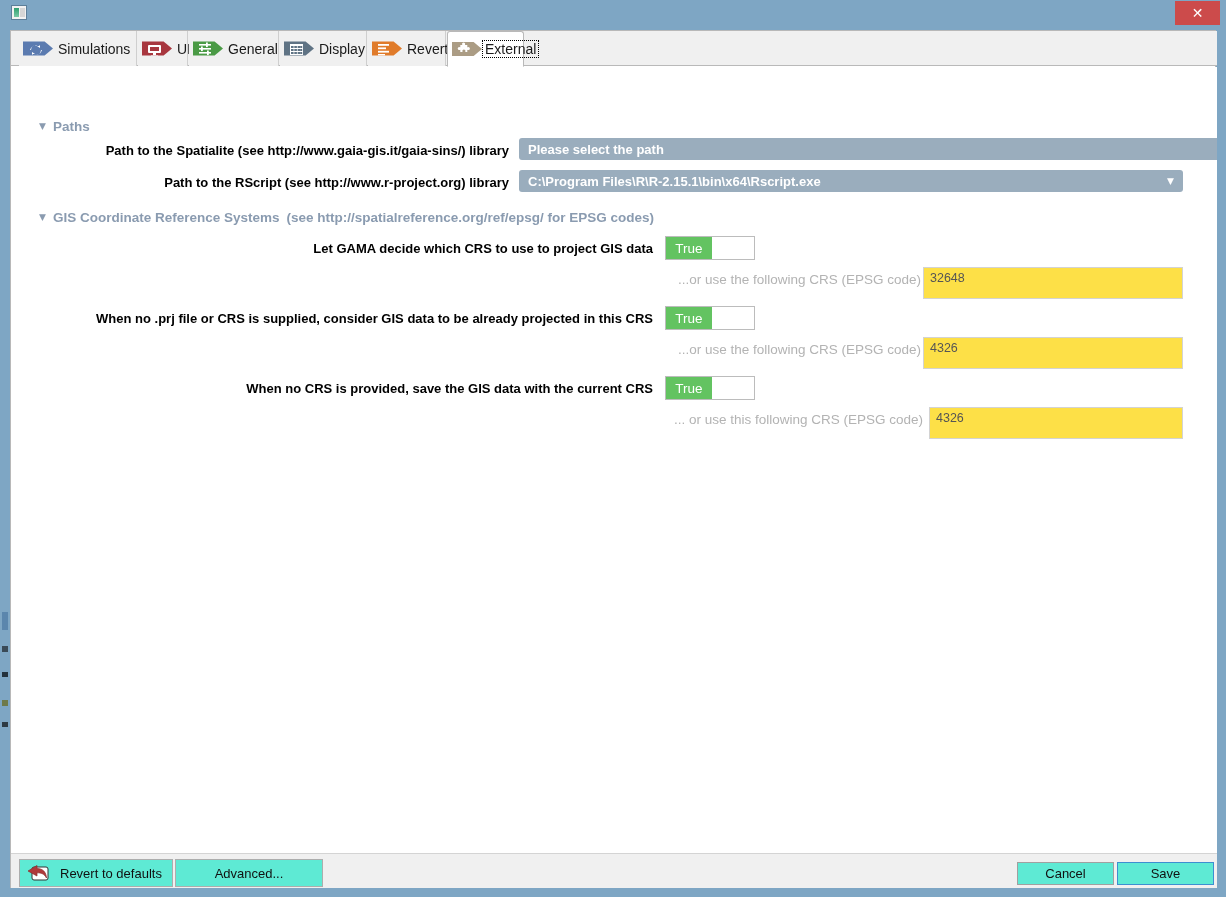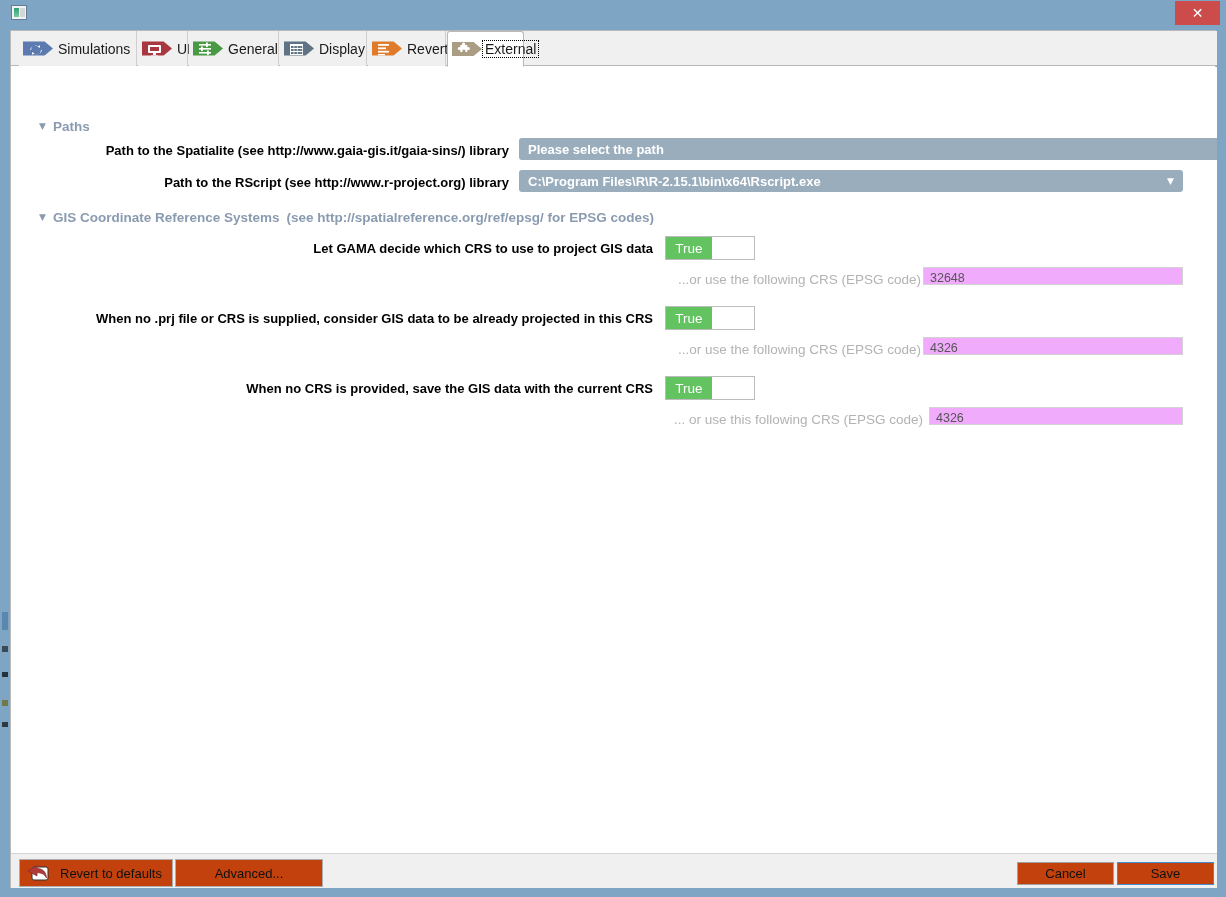--- a/index.html
+++ b/index.html
@@ -208,41 +208,41 @@
   
   .sub-label {
     position: absolute;
     font-size: 13.5px;
     color: #b3b3b3;
     text-align: right;
     white-space: nowrap;
   }
   .epsg-field {
     position: absolute;
-    height: 18px;
-    background: #f0abfc;
+    height: 32px;
+    background: #fde047;
     border: 1px solid #d3d3d3;
     color: #555555;
     font-size: 12.5px;
     line-height: 20px;
     padding-left: 6px;
     cursor: text;
   }
 
   
   #buttonbar {
     position: absolute;
     left: 0; top: 822px;
     width: 1206px; height: 36px;
     background: #f0f0f0;
     border-top: 1px solid #d4d4d4;
   }
   .btn {
     position: absolute;
-    background: #c2410c;
+    background: #5eead4;
     border: 1px solid #adadad;
     font-size: 13px;
     color: #111111;
     display: flex;
     align-items: center;
     justify-content: center;
     cursor: pointer;
     white-space: nowrap;
   }
   #btn-revert { left: 8px; top: 5px; width: 154px; height: 28px; justify-content: flex-start; padding-left: 6px; gap: 8px; }

